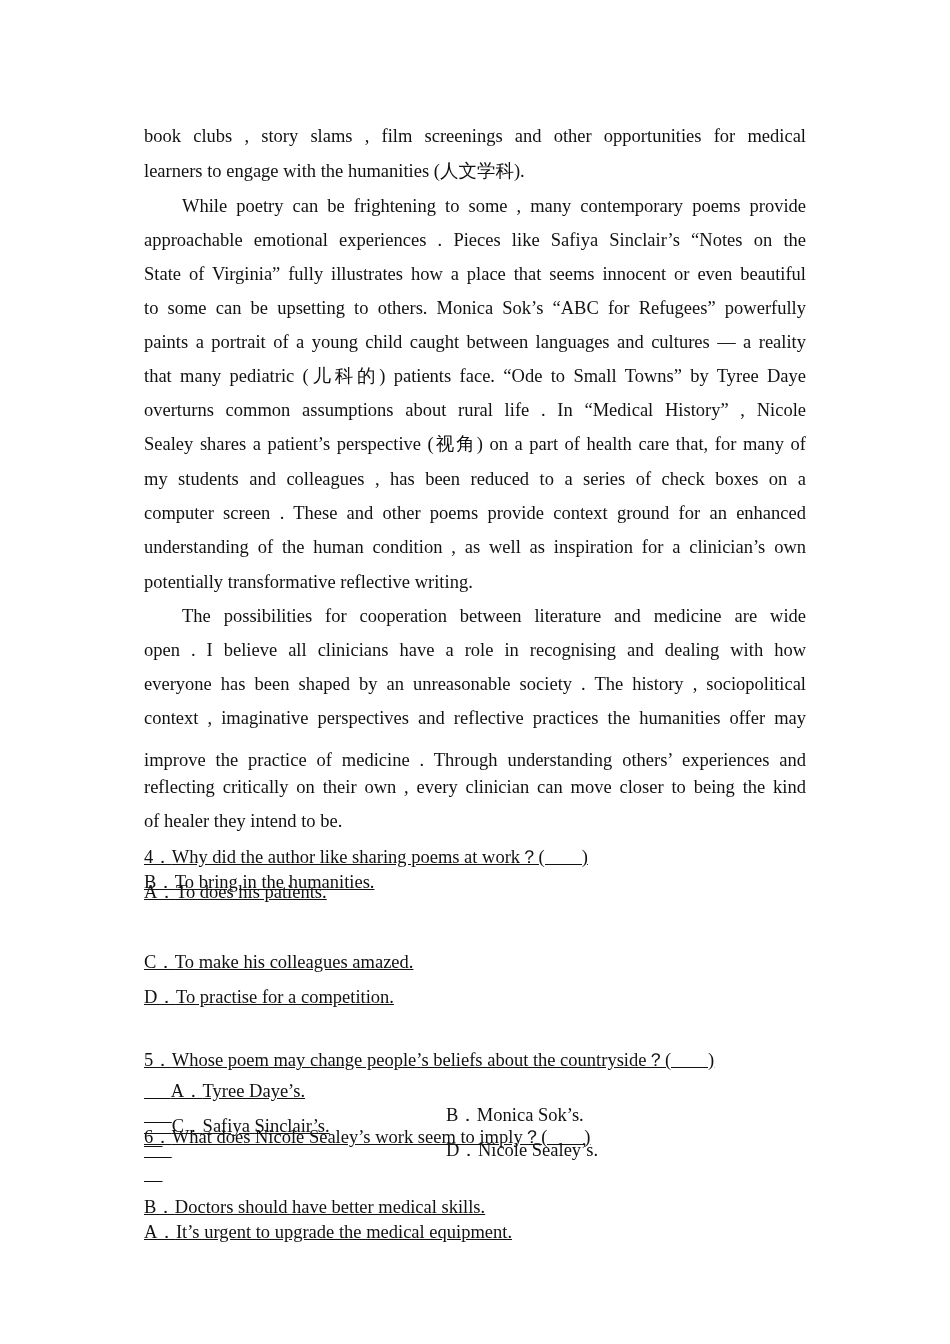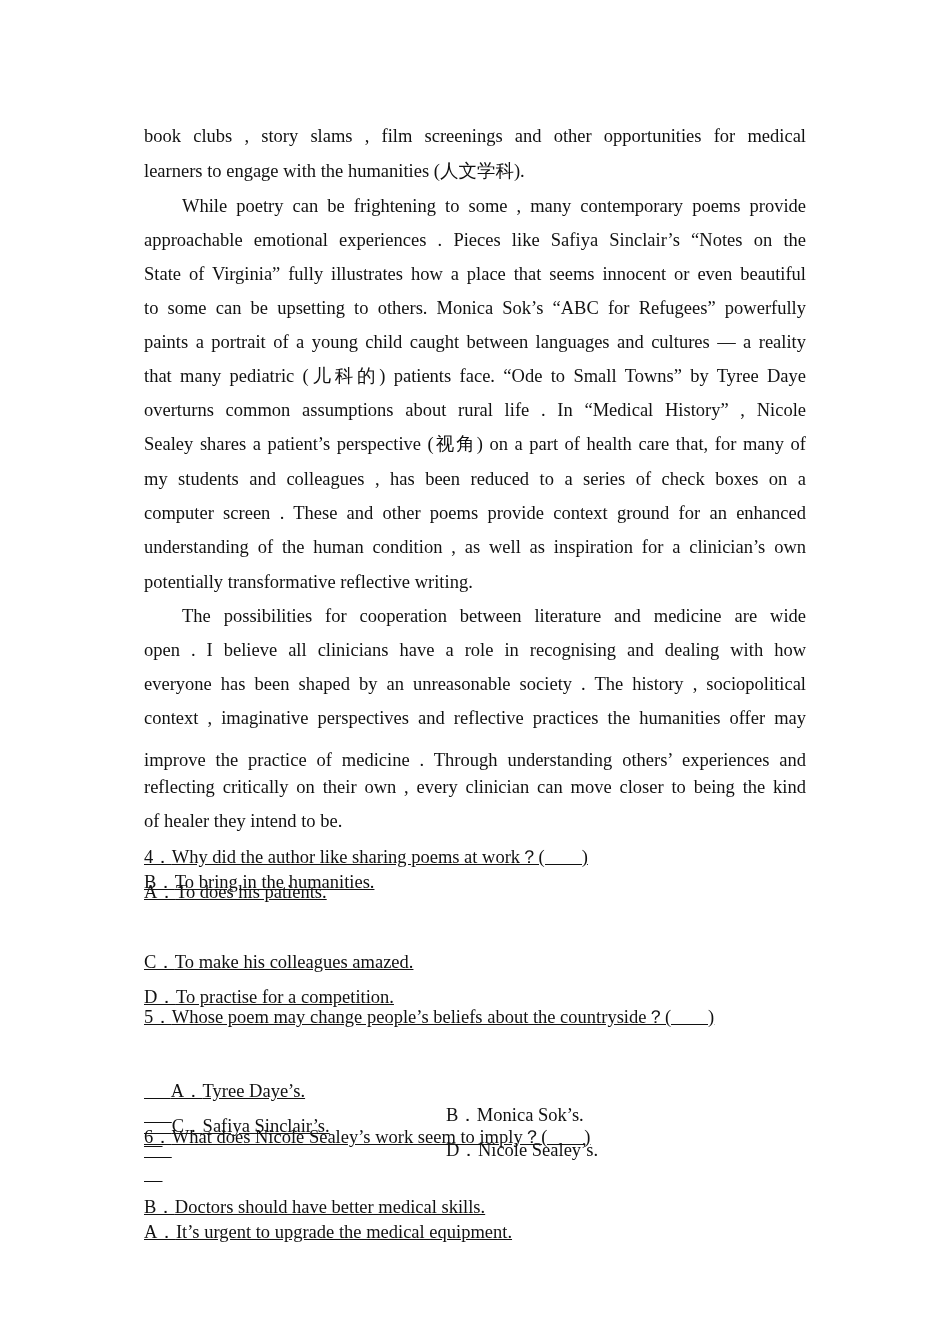--- a/index.html
+++ b/index.html
@@ -44,21 +44,21 @@
 
   <div>
     <div class="line q" style="top:845px"><span>4．</span><span>Why did the author like sharing poems at work？(　　)</span></div>
     <div class="line q" style="top:880px"><span>A．</span><span>To does his patients.</span></div>
     <div class="line q" style="top:870px"><span>B．</span><span>To bring in the humanities.</span></div>
     <div class="line q" style="top:950px"><span>C．</span><span>To make his colleagues amazed.</span></div>
     <div class="line q" style="top:985px"><span>D．</span><span>To practise for a competition.</span></div>
   </div>
 
   <div>
-    <div class="line q" style="top:1005px"><span>5．</span><span>Whose poem may change people’s beliefs about the countryside？(　　)</span></div>
+    <div class="line q" style="top:1048px"><span>5．</span><span>Whose poem may change people’s beliefs about the countryside？(　　)</span></div>
     <div class="line q" style="top:1055px">
       <span><span>A．</span><span>Tyree Daye’s.</span></span>
       <span class="col2"><span>B．</span><span>Monica Sok’s.</span></span>
     </div>
     <div class="line q" style="top:1090px">
       <span><span>C．</span><span>Safiya Sinclair’s.</span></span>
       <span class="col2"><span>D．</span><span>Nicole Sealey’s.</span></span>
     </div>
   </div>
 

